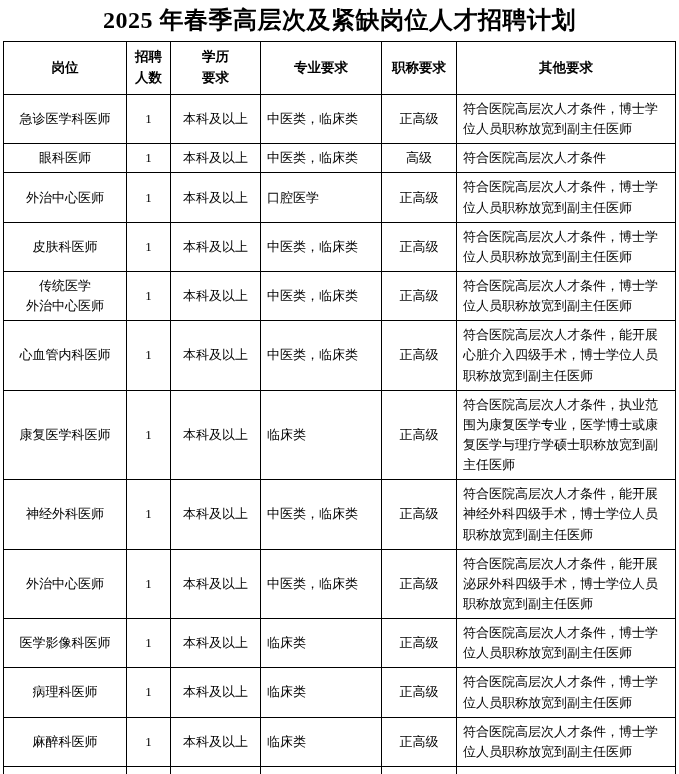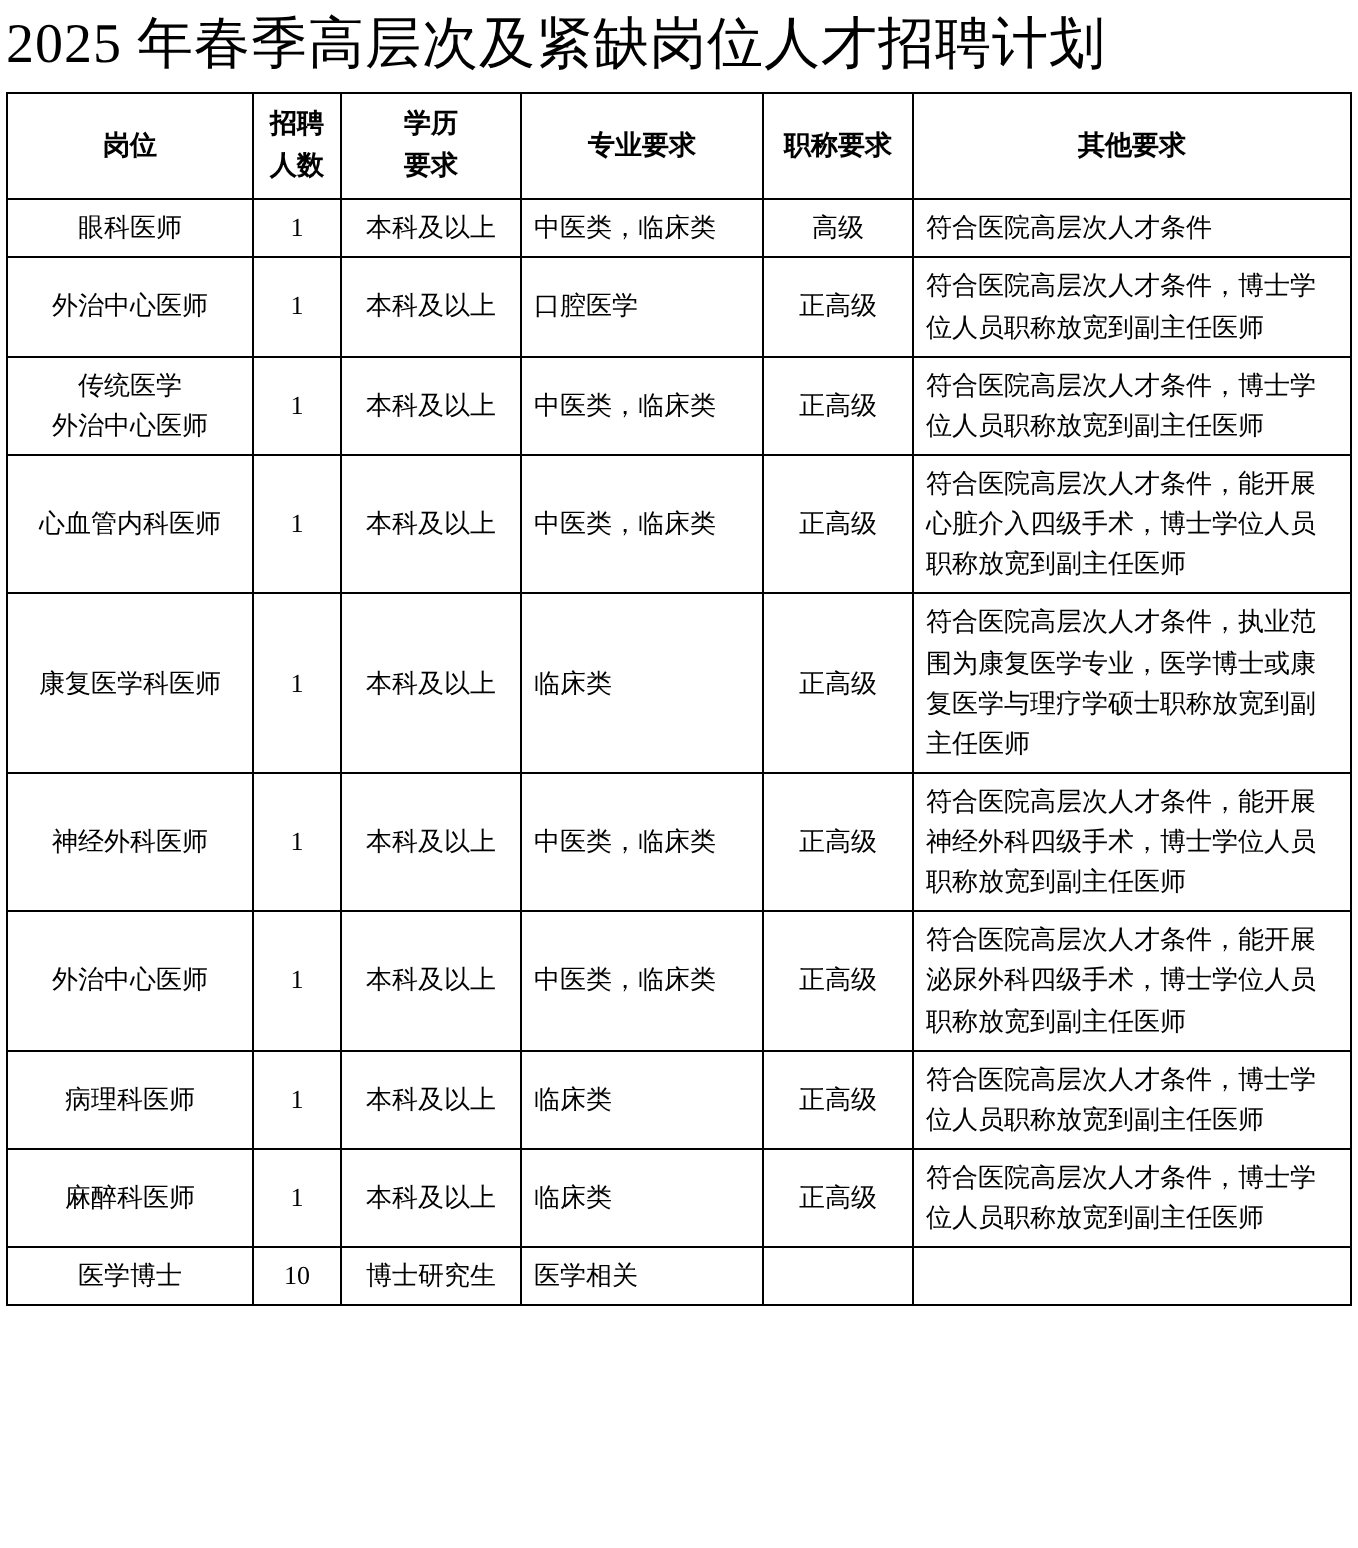--- a/index.html
+++ b/index.html
@@ -10,22 +10,23 @@
     font-family: "Liberation Serif", "DejaVu Serif", serif;
   }
   .page {
     width: 679px;
     min-height: 774px;
     background: #ffffff;
     box-sizing: border-box;
     padding: 2px 3px 4px 3px;
   }
   .doc-title {
-    font-weight: normal;
-    font-size: 28px;
+    text-align: center;
+    font-weight: bold;
+    font-size: 24px;
     line-height: 1.3;
     padding: 3px 0 5px 0;
     letter-spacing: 0.5px;
   }
   table.recruit {
     border-collapse: collapse;
     table-layout: fixed;
     width: 672px;
     margin: 0 auto;
   }
@@ -78,32 +79,48 @@
 人数</th>
           <th>学历
 要求</th>
           <th>专业要求</th>
           <th>职称要求</th>
           <th>其他要求</th>
         </tr>
     </thead>
     <tbody>
         <tr>
+          <td class="c">急诊医学科医师</td>
+          <td class="c">1</td>
+          <td class="c">本科及以上</td>
+          <td class="l">中医类，临床类</td>
+          <td class="c">正高级</td>
+          <td class="l">符合医院高层次人才条件，博士学位人员职称放宽到副主任医师</td>
+        </tr>
+        <tr>
           <td class="c">眼科医师</td>
           <td class="c">1</td>
           <td class="c">本科及以上</td>
           <td class="l">中医类，临床类</td>
           <td class="c">高级</td>
           <td class="l">符合医院高层次人才条件</td>
         </tr>
         <tr>
           <td class="c">外治中心医师</td>
           <td class="c">1</td>
           <td class="c">本科及以上</td>
           <td class="l">口腔医学</td>
+          <td class="c">正高级</td>
+          <td class="l">符合医院高层次人才条件，博士学位人员职称放宽到副主任医师</td>
+        </tr>
+        <tr>
+          <td class="c">皮肤科医师</td>
+          <td class="c">1</td>
+          <td class="c">本科及以上</td>
+          <td class="l">中医类，临床类</td>
           <td class="c">正高级</td>
           <td class="l">符合医院高层次人才条件，博士学位人员职称放宽到副主任医师</td>
         </tr>
         <tr>
           <td class="c">传统医学
 外治中心医师</td>
           <td class="c">1</td>
           <td class="c">本科及以上</td>
           <td class="l">中医类，临床类</td>
           <td class="c">正高级</td>
@@ -135,20 +152,28 @@
         </tr>
         <tr>
           <td class="c">外治中心医师</td>
           <td class="c">1</td>
           <td class="c">本科及以上</td>
           <td class="l">中医类，临床类</td>
           <td class="c">正高级</td>
           <td class="l">符合医院高层次人才条件，能开展泌尿外科四级手术，博士学位人员职称放宽到副主任医师</td>
         </tr>
         <tr>
+          <td class="c">医学影像科医师</td>
+          <td class="c">1</td>
+          <td class="c">本科及以上</td>
+          <td class="l">临床类</td>
+          <td class="c">正高级</td>
+          <td class="l">符合医院高层次人才条件，博士学位人员职称放宽到副主任医师</td>
+        </tr>
+        <tr>
           <td class="c">病理科医师</td>
           <td class="c">1</td>
           <td class="c">本科及以上</td>
           <td class="l">临床类</td>
           <td class="c">正高级</td>
           <td class="l">符合医院高层次人才条件，博士学位人员职称放宽到副主任医师</td>
         </tr>
         <tr>
           <td class="c">麻醉科医师</td>
           <td class="c">1</td>

